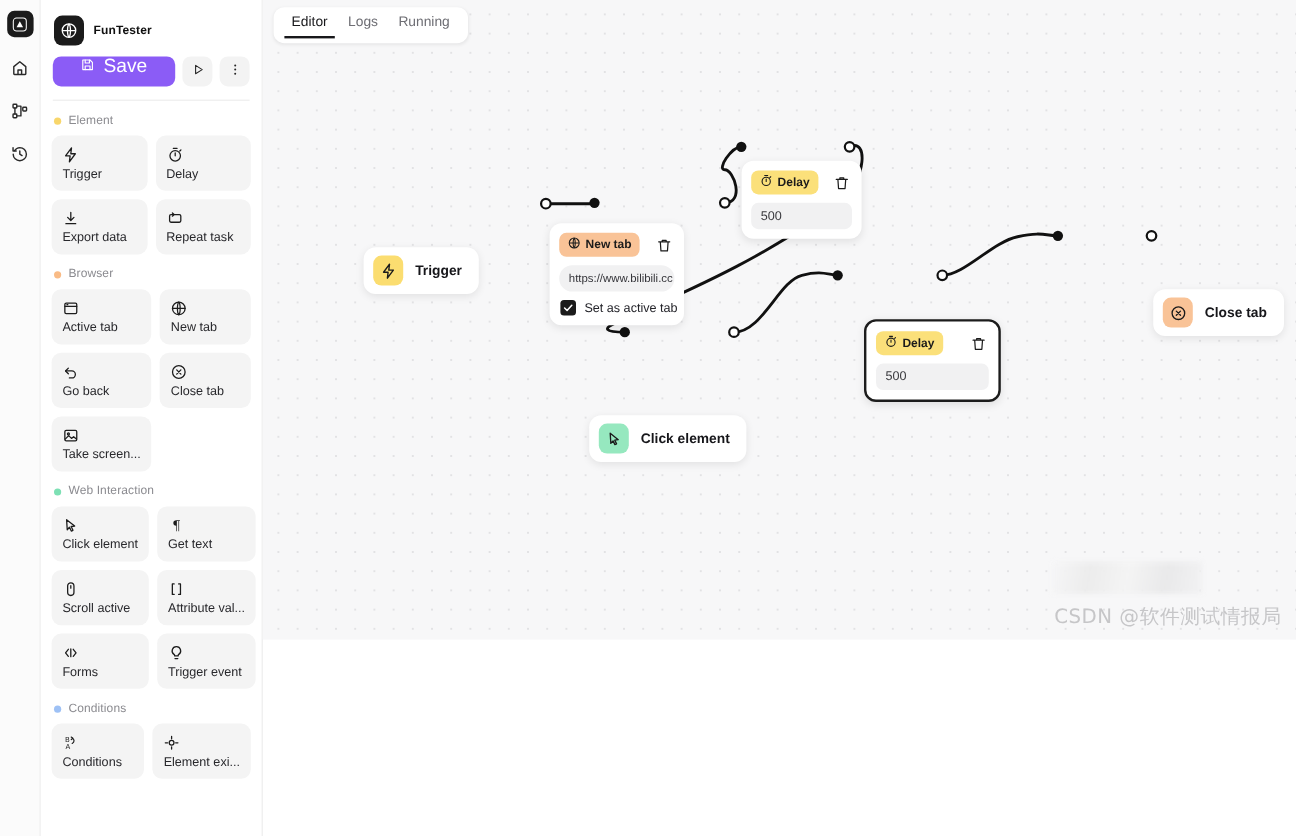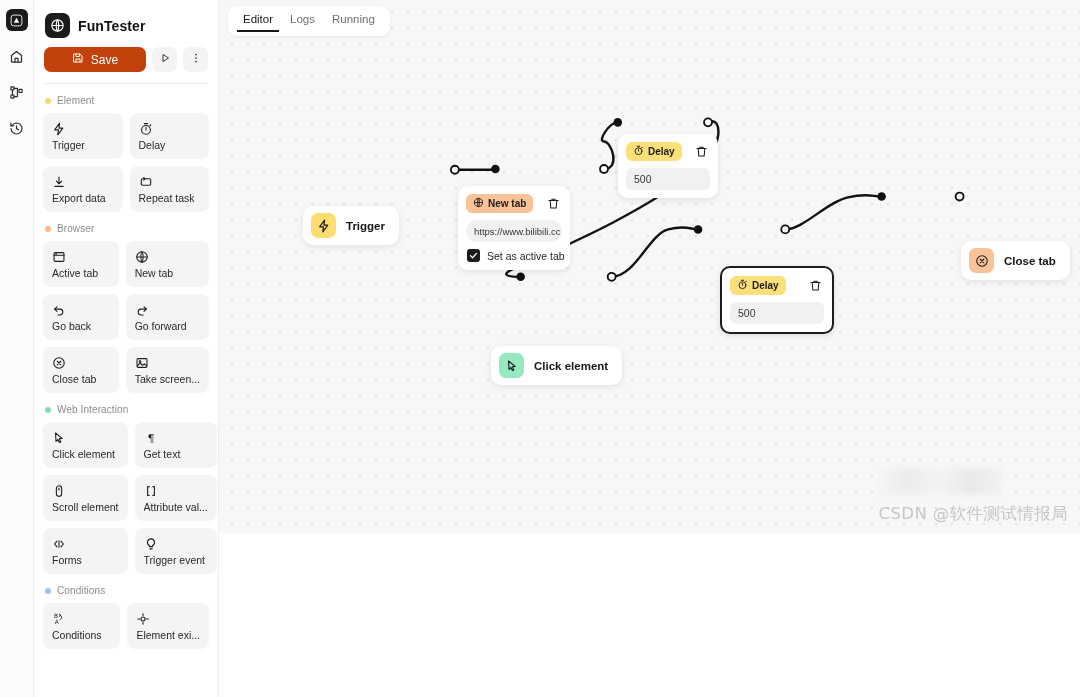--- a/index.html
+++ b/index.html
@@ -44,29 +44,29 @@
   }
   .brand {
     display: flex; align-items: center; gap: 8px;
     padding: 11px 2px 0 2px; height: 40px;
   }
   .brand-mark {
     width: 25px; height: 25px; border-radius: 7px;
     background: #1b1b1b; color: #fff;
     display: flex; align-items: center; justify-content: center;
   }
-  .brand-name { font-size: 14px; font-weight: bold; color: #111; letter-spacing: .1px; }
+  .brand-name { font-size: 10px; font-weight: bold; color: #111; letter-spacing: .1px; }
 
   .toolbar { display: flex; gap: 6px; margin-top: 7px; padding: 0 1px; }
   .btn-save {
     flex: 1 1 auto; height: 25px;
-    background: #c2410c; color: #fff;
+    background: #8b5cf6; color: #fff;
     border-radius: 7px; border: none;
-    display: flex; align-items: center; justify-content: center; gap: 7px;
-    font-size: 12px; font-family: "Liberation Sans", sans-serif;
+    display: flex; align-items: flex-start; justify-content: center; gap: 7px;
+    font-size: 16px; font-family: "Liberation Sans", sans-serif;
     cursor: pointer;
   }
   .btn-sq {
     width: 25px; height: 25px; border-radius: 7px;
     background: #f3f3f3; border: none;
     display: flex; align-items: center; justify-content: center;
     cursor: pointer; color: #252525;
   }
   .divider { height: 1px; background: #ededed; margin: 11px 1px 0 1px; }
 
@@ -321,29 +321,20 @@
               <svg width="14" height="14" viewBox="0 0 24 24" fill="none" stroke="#1d1d1d" stroke-width="1.85" stroke-linecap="round" stroke-linejoin="round">
                 <path d="M8.5 6.5L4.5 10.5l4 4"></path>
                 <path d="M4.5 10.5h9a5 5 0 010 10H10"></path>
               </svg>
             </div>
             <div class="block-label">Go back</div>
           </div>
           <div class="block">
             <div class="block-icon">
               <svg width="14" height="14" viewBox="0 0 24 24" fill="none" stroke="#1d1d1d" stroke-width="1.85" stroke-linecap="round" stroke-linejoin="round">
-                <path d="M15.5 6.5l4 4-4 4"></path>
-                <path d="M19.5 10.5h-9a5 5 0 000 10H14"></path>
-              </svg>
-            </div>
-            <div class="block-label">Go forward</div>
-          </div>
-          <div class="block">
-            <div class="block-icon">
-              <svg width="14" height="14" viewBox="0 0 24 24" fill="none" stroke="#1d1d1d" stroke-width="1.85" stroke-linecap="round" stroke-linejoin="round">
                 <circle cx="12" cy="12" r="9"></circle>
                 <path d="M9 9l6 6M15 9l-6 6"></path>
               </svg>
             </div>
             <div class="block-label">Close tab</div>
           </div>
           <div class="block">
             <div class="block-icon">
               <svg width="14" height="14" viewBox="0 0 24 24" fill="none" stroke="#1d1d1d" stroke-width="1.85" stroke-linecap="round" stroke-linejoin="round">
                 <rect x="3.5" y="4.5" width="17" height="15" rx="2"></rect>
@@ -375,21 +366,21 @@
             </div>
             <div class="block-label">Get text</div>
           </div>
           <div class="block">
             <div class="block-icon">
               <svg width="14" height="14" viewBox="0 0 24 24" fill="none" stroke="#1d1d1d" stroke-width="1.85" stroke-linecap="round" stroke-linejoin="round">
                 <rect x="7.5" y="3" width="9" height="18" rx="4.5"></rect>
                 <path d="M12 7v3.5"></path>
               </svg>
             </div>
-            <div class="block-label">Scroll element</div>
+            <div class="block-label">Scroll active</div>
           </div>
           <div class="block">
             <div class="block-icon">
               <svg width="14" height="14" viewBox="0 0 24 24" fill="none" stroke="#1d1d1d" stroke-width="1.85" stroke-linecap="round" stroke-linejoin="round">
                 <path d="M8.8 4.5H6.2v15h2.6M15.2 4.5h2.6v15h-2.6"></path>
               </svg>
             </div>
             <div class="block-label">Attribute val...</div>
           </div>
           <div class="block">

